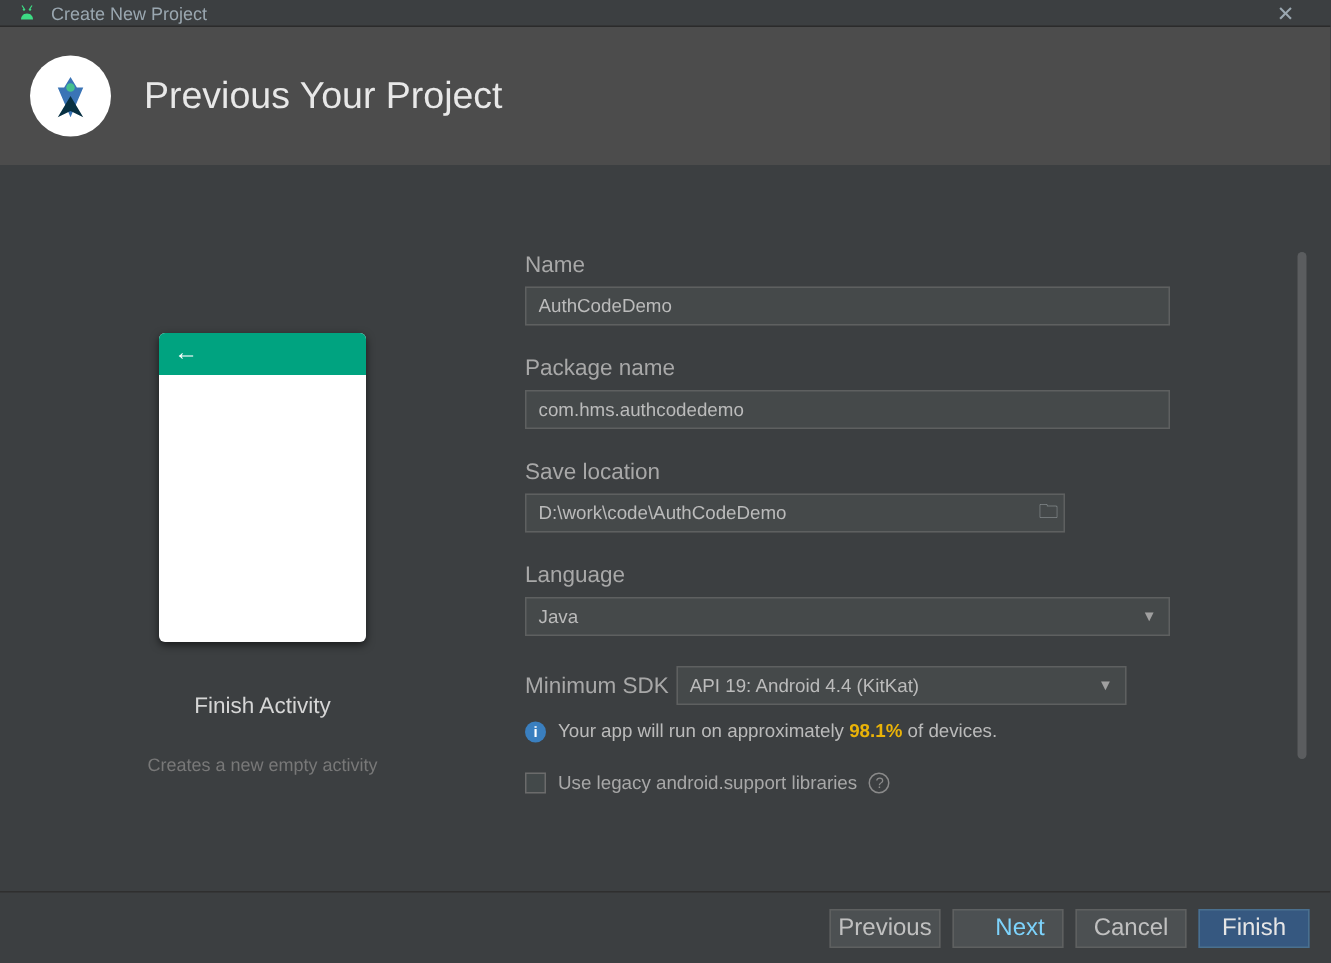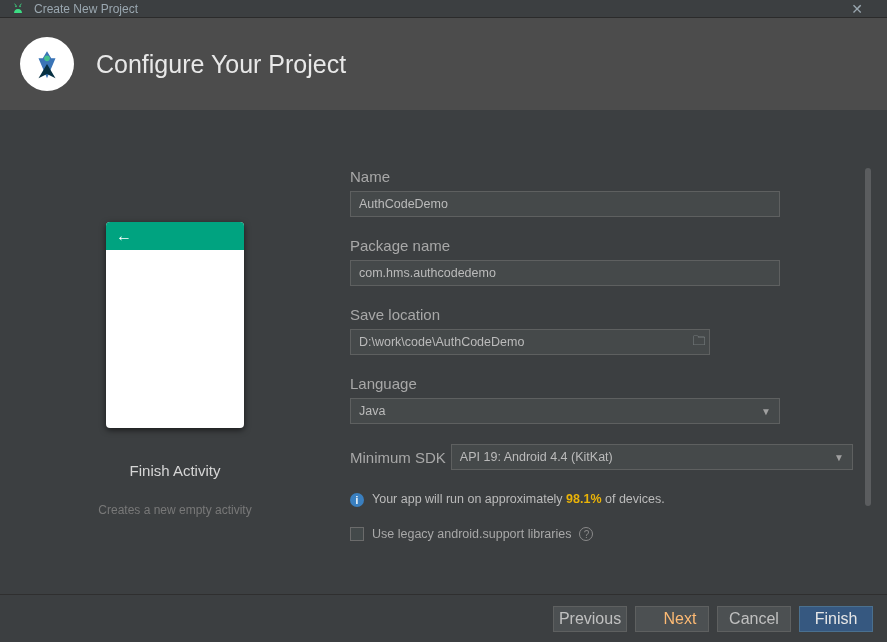--- a/index.html
+++ b/index.html
@@ -187,24 +187,24 @@
     display: flex;
     align-items: center;
     justify-content: space-between;
     cursor: pointer;
   }
   .select-input .chev { color: #a0a0a0; font-size: 10px; }
   .sdk-row {
     display: flex;
     align-items: center;
     gap: 5px;
-    margin-bottom: 22px;
+    margin-bottom: 10px;
   }
   .sdk-row .field-label { margin-bottom: 0; }
-  .sdk-row .select-input { width: 402px; }
+  .sdk-row .select-input { width: 300px; }
   .info-row {
     display: flex;
     align-items: flex-start;
     gap: 8px;
     margin-left: 0;
     margin-bottom: 4px;
   }
   .info-row .info-icon {
     width: 14px; height: 14px;
     border-radius: 50%;
@@ -277,21 +277,21 @@
     border: 1px solid #5e6060;
     background: #4c5052;
     color: #c0c0c0;
     font-size: 16px;
     display: flex;
     align-items: center;
     justify-content: center;
     cursor: pointer;
   }
   .btn.disabled {
-    color: #fdba74;
+    color: #7dd3fc;
     cursor: default;
     padding-left: 16px;
   }
   .btn.primary {
     background: #365880;
     border-color: #4a708f;
     color: #e6e6e6;
   }
 </style>
 </head>
@@ -311,21 +311,21 @@
 </div>
 
 <div class="header">
   <div class="icon-circle">
     <svg viewBox="0 0 48 48">
       <path fill="#3a74b6" d="M24 6l6 10h6L24 44 12 16h6z"></path>
       <circle cx="24" cy="16" r="4" fill="#45c18e"></circle>
       <path fill="#073042" d="M12 44l12-20 12 20-12-6z"></path>
     </svg>
   </div>
-  <h1>Configure Your Project</h1>
+  <h1>Previous Your Project</h1>
 </div>
 
 <div class="content">
   <div class="left-pane">
     <div class="phone-preview">
       <div class="appbar">
         <span class="back-arrow">←</span>
       </div>
     </div>
     <div class="template-name">Finish Activity</div>

